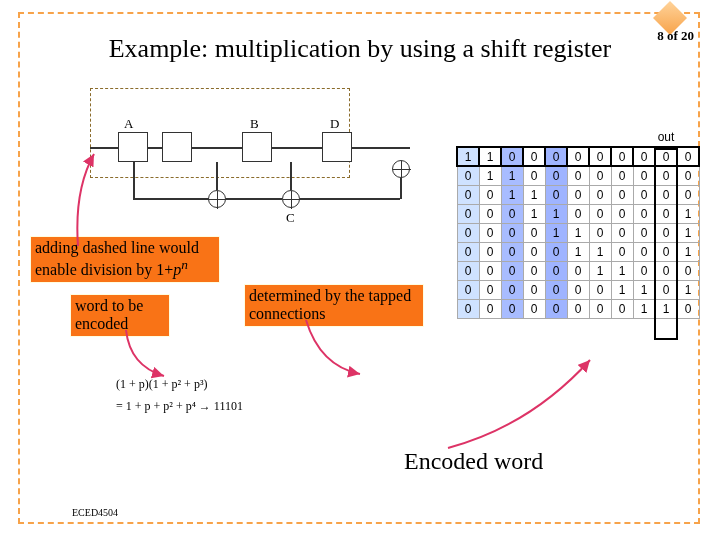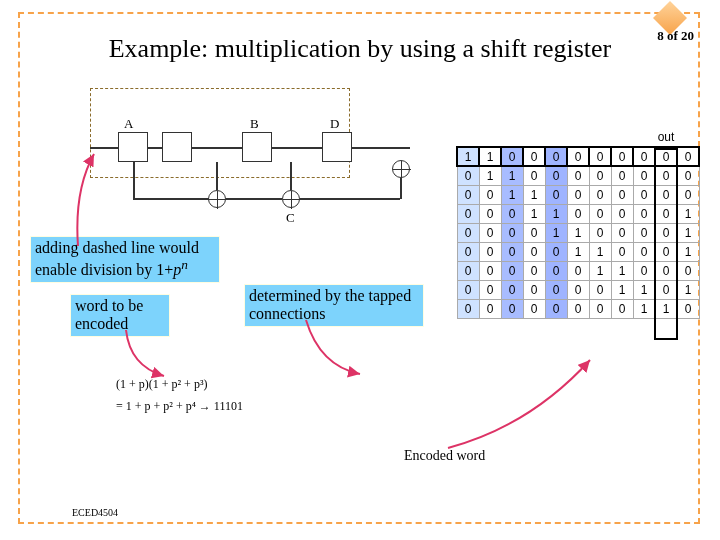--- a/index.html
+++ b/index.html
@@ -99,38 +99,38 @@
   .out-col-box {
     position: absolute;
     top: 148px; left: 654px;
     width: 24px; height: 192px;
     border: 2px solid #000;
     pointer-events: none;
   }
   
   .callout {
     position: absolute;
-    background: #7dd3fc;
+    background: #f97316;
     border: 1px solid #fffde0;
     padding: 2px 4px;
     font-size: 16px;
     line-height: 1.15;
   }
   .callout sup, .callout em { font-style: italic; }
   .eq-block {
     position: absolute;
     top: 374px; left: 116px;
     font-size: 12px;
     line-height: 1.8;
   }
   .eq-block .row { display: block; }
   .encoded-label {
     position: absolute;
     top: 448px; left: 404px;
-    font-size: 14px;
+    font-size: 24px;
   }
   .course {
     position: absolute;
     bottom: 22px; left: 72px;
     font-family: "Comic Sans MS", cursive;
     font-size: 10px;
   }
   .arrow {
     position: absolute;
     pointer-events: none;

